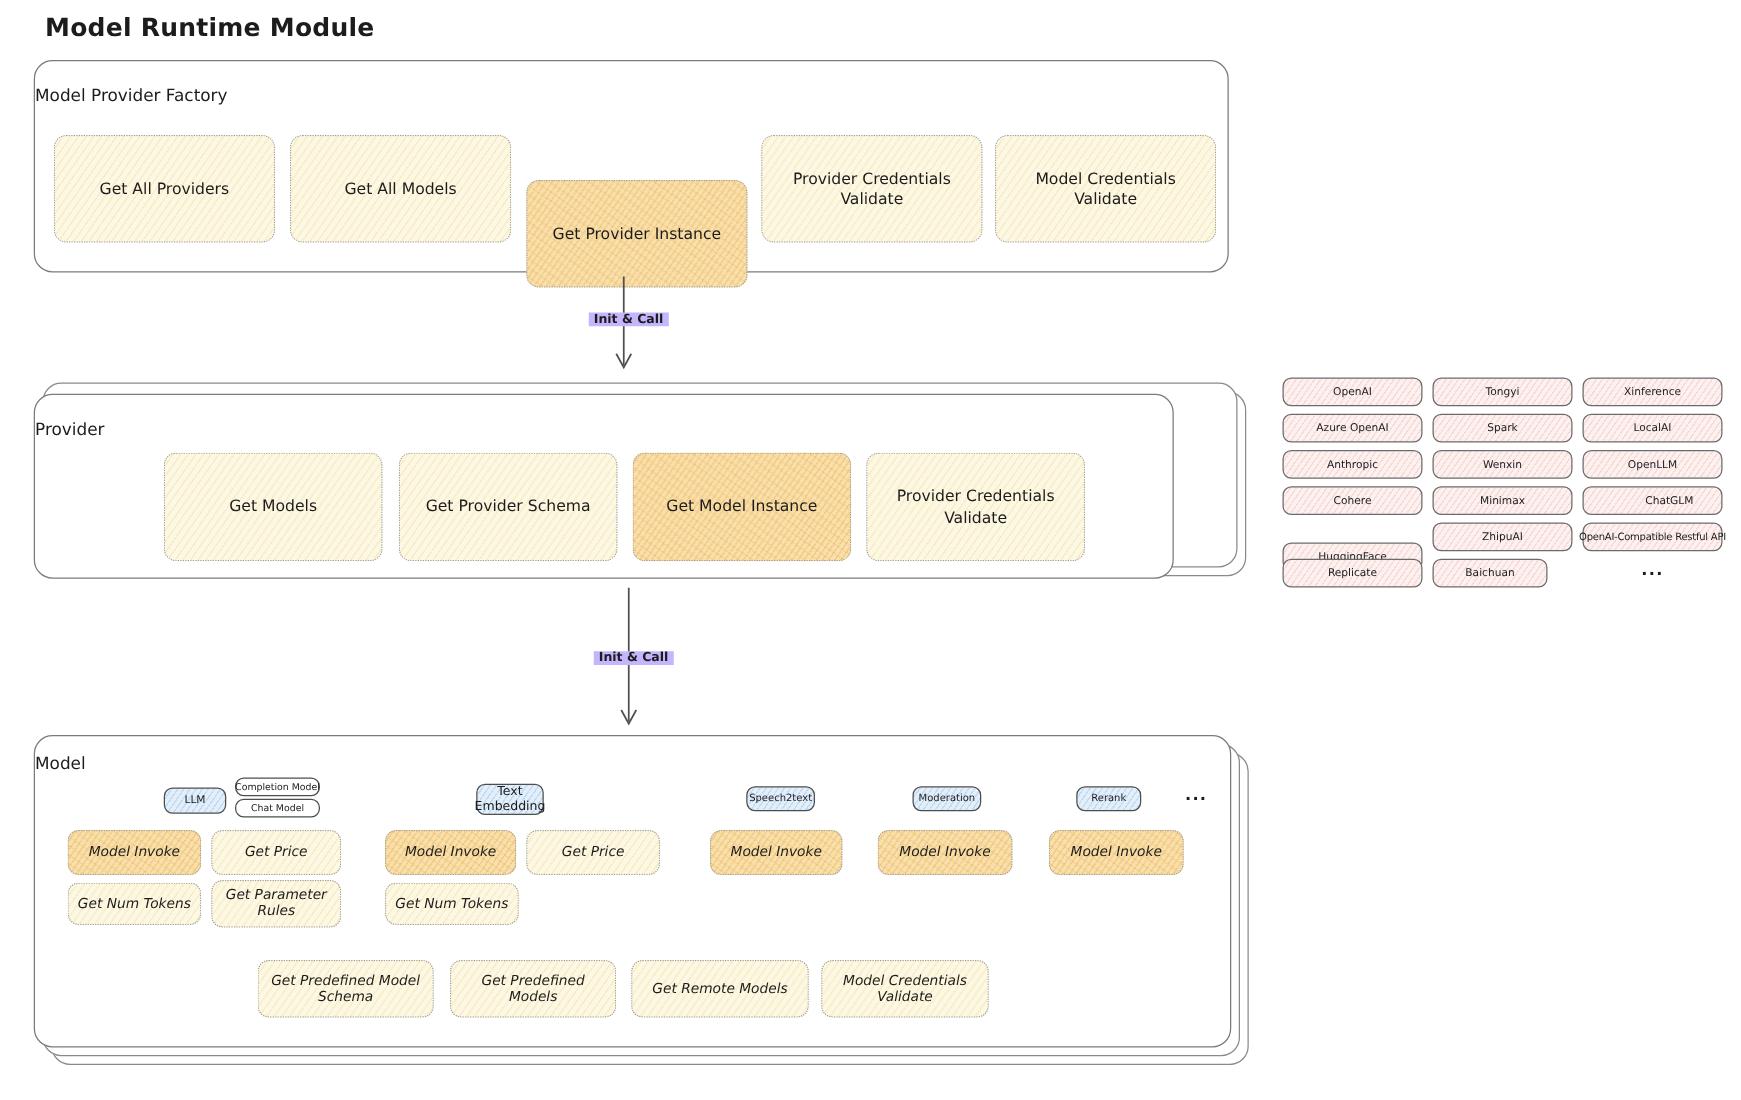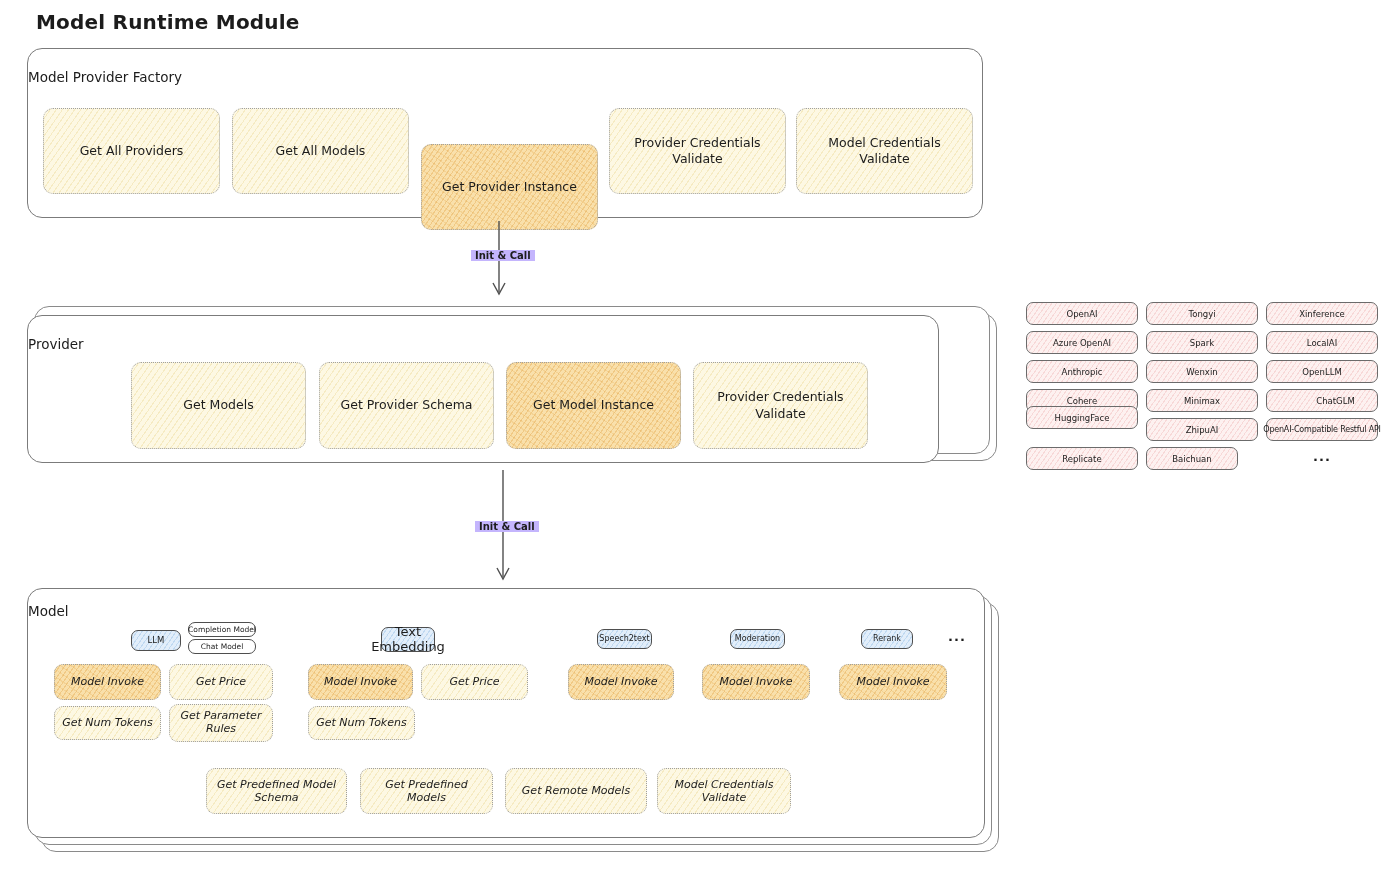--- a/index.html
+++ b/index.html
@@ -100,21 +100,21 @@
     <div class="pchip" style="left:240px; top:29px;  width:112px; height:23px;">LocalAI</div>
 
     <div class="pchip" style="left:0px;   top:58px;  width:112px; height:23px;">Anthropic</div>
     <div class="pchip" style="left:120px; top:58px;  width:112px; height:23px;">Wenxin</div>
     <div class="pchip" style="left:240px; top:58px;  width:112px; height:23px;">OpenLLM</div>
 
     <div class="pchip" style="left:0px;   top:87px;  width:112px; height:23px;">Cohere</div>
     <div class="pchip" style="left:120px; top:87px;  width:112px; height:23px;">Minimax</div>
     <div class="pchip" style="left:240px; top:87px;  width:112px; height:23px;padding-left:27px;">ChatGLM</div>
 
-    <div class="pchip" style="left:0px;   top:104px; width:112px; height:23px;text-align:center;">HuggingFace</div>
+    <div class="pchip" style="left:0px;   top:132px; width:112px; height:23px;text-align:center;">HuggingFace</div>
     <div class="pchip" style="left:120px; top:116px; width:112px; height:23px;">ZhipuAI</div>
     <div class="pchip longtext" style="left:240px; top:116px; width:112px; height:23px;">OpenAI-Compatible Restful API</div>
 
     <div class="pchip" style="left:0px;   top:145px; width:112px; height:23px;">Replicate</div>
     <div class="pchip" style="left:120px; top:145px; width:92px; height:23px;">Baichuan</div>
     <div class="ellipsis" style="left:240px; top:147px; width:112px; text-align:center;">...</div>
   </div>
 
   <svg class="arrow" style="left:492px; top:470px;" width="22" height="112" viewBox="0 0 22 112">
     <line x1="11" y1="0" x2="11" y2="107" stroke="#4f4f4f" stroke-width="1.4"></line>
@@ -123,21 +123,21 @@
   <div class="arrow-label" style="left:475px; top:521px;">Init &amp; Call</div>
 
   <div class="frame-shadow" style="left:41px; top:602px; width:958px; height:250px;"></div>
   <div class="frame-shadow" style="left:34px; top:595px; width:958px; height:250px;"></div>
   <div class="frame" style="left:27px; top:588px; width:958px; height:250px;">
     <div class="frame-title" style="top:14px;">Model</div>
 
     <div class="type-pill" style="left:103px; top:41px; width:50px; height:21px;">LLM</div>
     <div class="sub-chip" style="left:160px; top:33px; width:68px; height:15px;">Completion Model</div>
     <div class="sub-chip" style="left:160px; top:50px; width:68px; height:15px;">Chat Model</div>
-    <div class="type-pill" style="left:353px; top:38px; width:54px; height:25px; font-size:13px; padding:1px 3px;">Text Embedding</div>
+    <div class="type-pill" style="left:353px; top:38px; width:54px; height:25px; font-size:10px; padding:1px 3px;">Text Embedding</div>
     <div class="type-pill" style="left:569px; top:40px; width:55px; height:20px; font-size:8px;">Speech2text</div>
     <div class="type-pill" style="left:702px; top:40px; width:55px; height:20px; font-size:8px;">Moderation</div>
     <div class="type-pill" style="left:833px; top:40px; width:52px; height:20px; font-size:8px;">Rerank</div>
     <div class="ellipsis" style="left:920px; top:40px;">...</div>
 
     <div class="node sm hl" style="left:26px;  top:75px; width:107px; height:36px;">Model Invoke</div>
     <div class="node sm" style="left:141px; top:75px; width:104px; height:36px;">Get Price</div>
     <div class="node sm hl" style="left:280px; top:75px; width:105px; height:36px;">Model Invoke</div>
     <div class="node sm" style="left:393px; top:75px; width:107px; height:36px;">Get Price</div>
     <div class="node sm hl" style="left:540px; top:75px; width:106px; height:36px;">Model Invoke</div>

